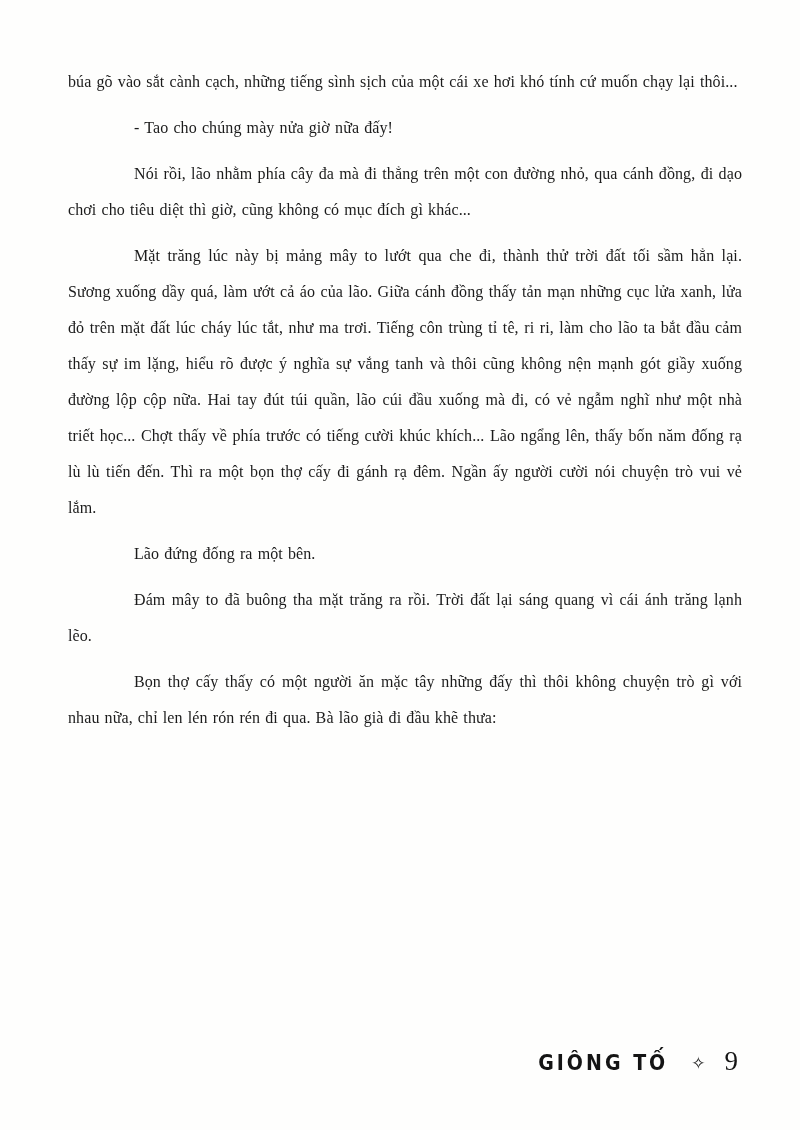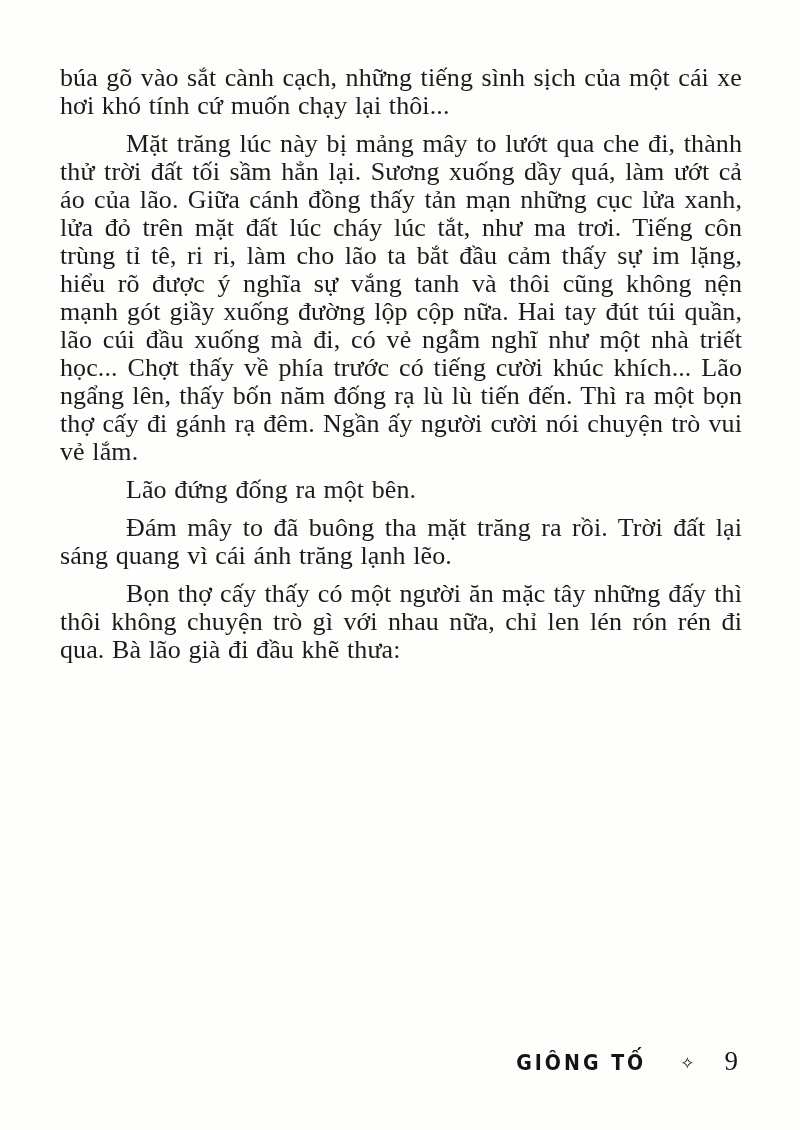--- a/index.html
+++ b/index.html
@@ -18,38 +18,38 @@
     overflow: hidden;
     box-sizing: border-box;
   }
   .body-text {
     position: absolute;
     top: 64px;
     left: 60px;
     width: 682px;
   }
   .para {
-    margin: 0 0 10px 0;
-    font-size: 26px;
-    line-height: 28px;
+    margin: 0 0 10px 8px;
+    font-size: 16px;
+    line-height: 36px;
     text-align: justify;
     text-indent: 66px;
     letter-spacing: 0.1px;
     word-spacing: 1px;
   }
   .para.continuation {
     text-indent: 0;
   }
   .footer {
     position: absolute;
     top: 1046px;
     right: 62px;
     display: flex;
     align-items: baseline;
-    gap: 16px;
+    gap: 5px;
     white-space: nowrap;
   }
   .book-title {
     font-family: "DejaVu Sans", sans-serif;
     font-weight: 700;
     font-size: 19px;
     letter-spacing: 3px;
     color: #141414;
     transform: scaleY(1.08);
     transform-origin: bottom;
@@ -69,21 +69,23 @@
   }
 </style>
 </head>
 <body>
 
 <div class="page">
 
   <main class="body-text">
     <p class="para continuation">búa gõ vào sắt cành cạch, những tiếng sình sịch của một cái xe hơi khó tính cứ muốn chạy lại thôi...</p>
 
+    <p class="para dialogue">- Tao cho chúng mày nửa giờ nữa đấy!</p>
 
+    <p class="para">Nói rồi, lão nhằm phía cây đa mà đi thẳng trên một con đường nhỏ, qua cánh đồng, đi dạo chơi cho tiêu diệt thì giờ, cũng không có mục đích gì khác...</p>
 
     <p class="para">Mặt trăng lúc này bị mảng mây to lướt qua che đi, thành thử trời đất tối sầm hẳn lại. Sương xuống dầy quá, làm ướt cả áo của lão. Giữa cánh đồng thấy tản mạn những cục lửa xanh, lửa đỏ trên mặt đất lúc cháy lúc tắt, như ma trơi. Tiếng côn trùng tỉ tê, ri ri, làm cho lão ta bắt đầu cảm thấy sự im lặng, hiểu rõ được ý nghĩa sự vắng tanh và thôi cũng không nện mạnh gót giầy xuống đường lộp cộp nữa. Hai tay đút túi quần, lão cúi đầu xuống mà đi, có vẻ ngẫm nghĩ như một nhà triết học... Chợt thấy về phía trước có tiếng cười khúc khích... Lão ngẩng lên, thấy bốn năm đống rạ lù lù tiến đến. Thì ra một bọn thợ cấy đi gánh rạ đêm. Ngần ấy người cười nói chuyện trò vui vẻ lắm.</p>
 
     <p class="para">Lão đứng đống ra một bên.</p>
 
 
     <p class="para">Đám mây to đã buông tha mặt trăng ra rồi. Trời đất lại sáng quang vì cái ánh trăng lạnh lẽo.</p>
 
     <p class="para">Bọn thợ cấy thấy có một người ăn mặc tây những đấy thì thôi không chuyện trò gì với nhau nữa, chỉ len lén rón rén đi qua. Bà lão già đi đầu khẽ thưa:</p>
   </main>

